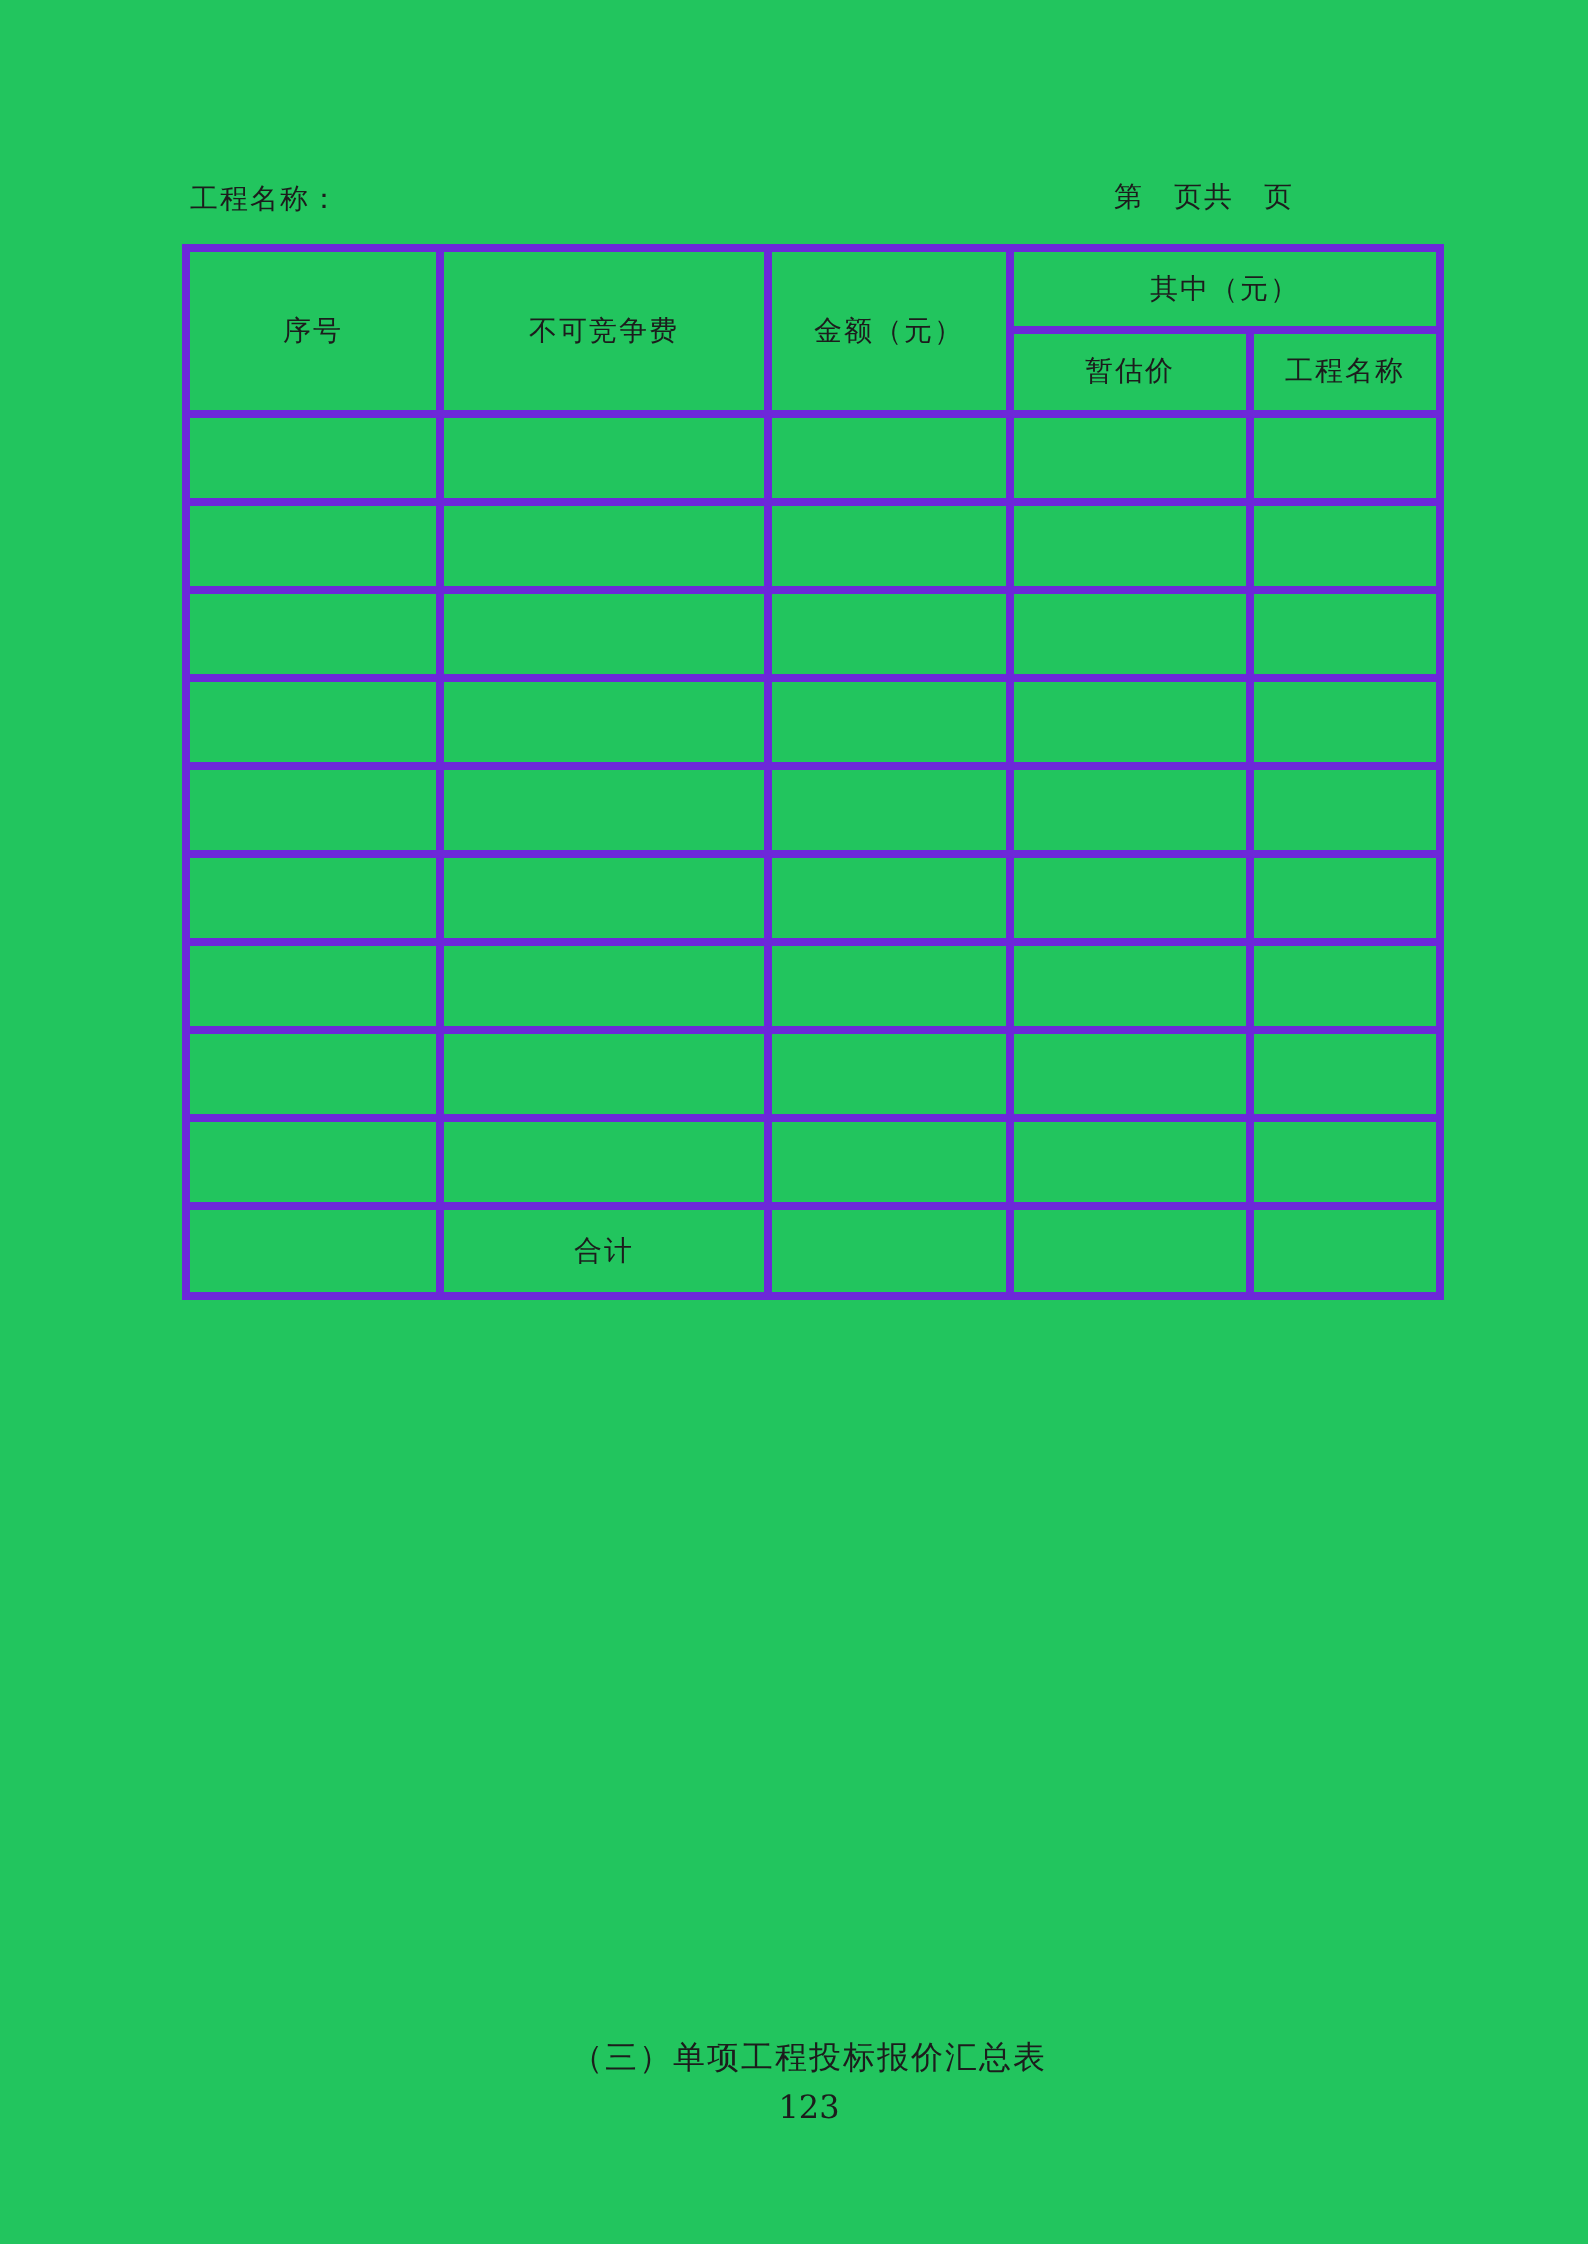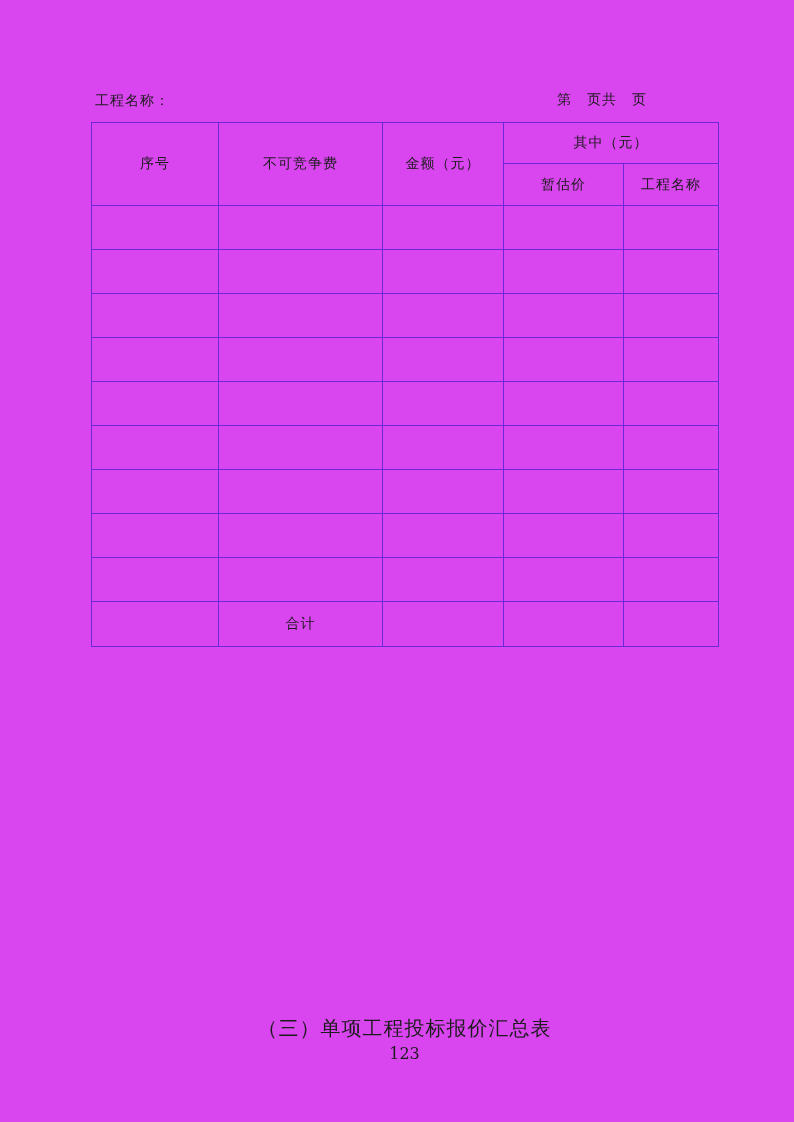--- a/index.html
+++ b/index.html
@@ -1,21 +1,21 @@
 <!DOCTYPE html>
 <html><head>
 <meta charset="utf-8">
 <style>
   html, body { margin: 0; padding: 0; }
   body { background: #ffffff; }
   .page {
     position: relative;
     width: 794px;
     height: 1122px;
-    background: #d946ef;
+    background: #22c55e;
     font-family: "DejaVu Serif", "Liberation Serif", serif;
     color: #1c1c1c;
     overflow: hidden;
   }
 
   
   .topline-left {
     position: absolute;
     left: 95px;
     top: 92px;
@@ -38,21 +38,21 @@
   
   table.summary {
     position: absolute;
     left: 91px;
     top: 122px;
     width: 627px;
     border-collapse: collapse;
     table-layout: fixed;
   }
   table.summary td {
-    border: 1px solid #6d28d9;
+    border: 4px solid #6d28d9;
     font-size: 14px;
     text-align: center;
     vertical-align: middle;
     padding: 0;
     letter-spacing: 1px;
     overflow: hidden;
   }
   tr.head-row-1 { height: 41px; }
   tr.head-row-2 { height: 42px; }
   tr.data-row   { height: 44px; }
@@ -67,21 +67,21 @@
     padding-left: 3px;
     font-family: Liberation Serif, serif;
   }
 
   
   .footer-title {
     position: absolute;
     left: 91px;
     width: 627px;
     top: 1018px;
-    font-size: 20px;
+    font-size: 16px;
     line-height: 21px;
     text-align: center;
     letter-spacing: 1px;
     white-space: pre;
   }
   .page-number {
     position: absolute;
     left: 91px;
     width: 627px;
     top: 1047px;

